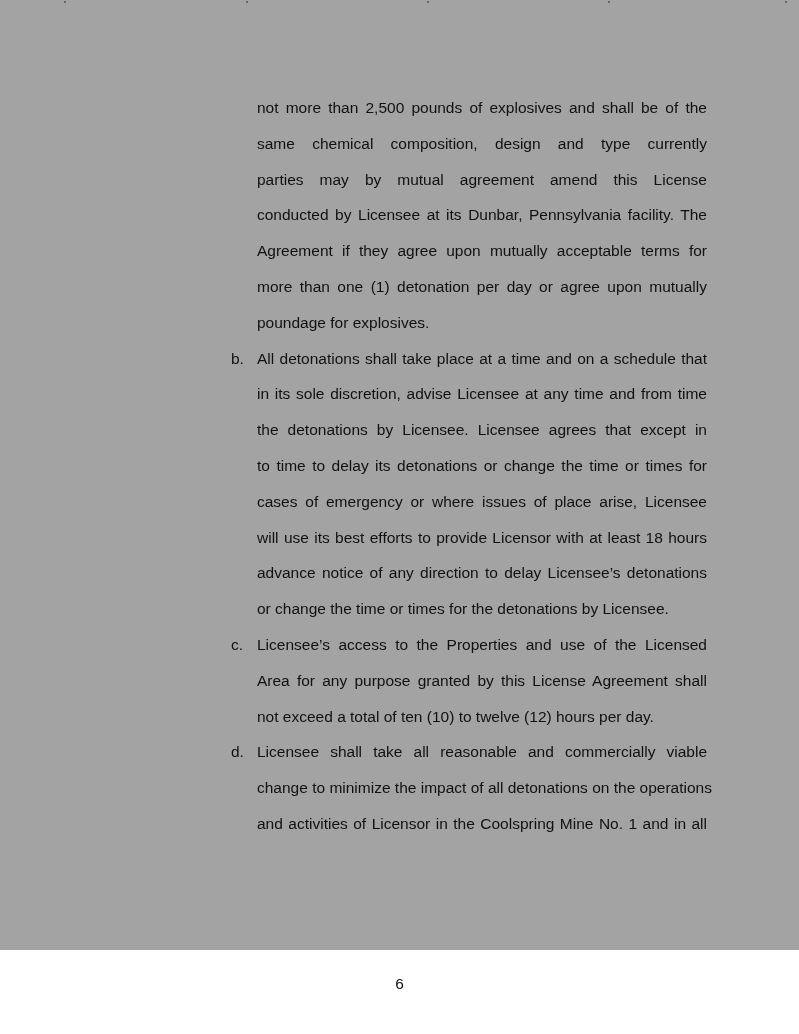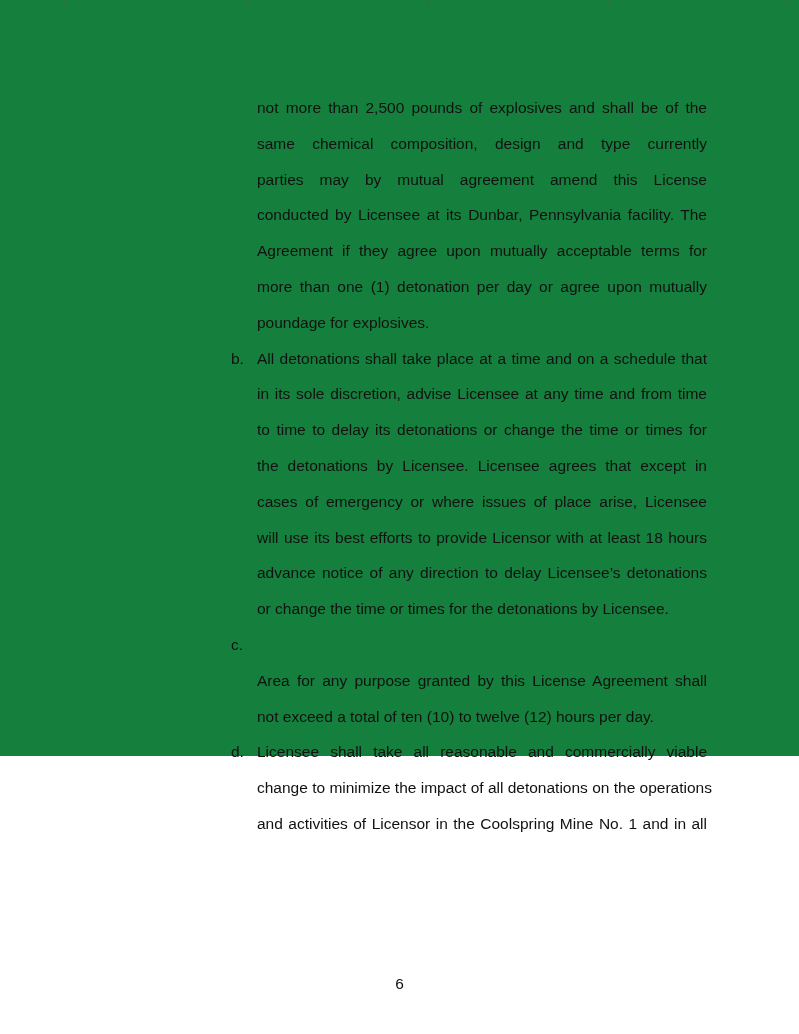--- a/index.html
+++ b/index.html
@@ -12,22 +12,22 @@
       height: 1034px;
       position: relative;
       overflow: hidden;
       font-family: "Liberation Sans", sans-serif;
       color: #111111;
     }
     .page {
       position: absolute;
       left: 0; top: 0;
       width: 799px;
-      height: 756px;
-      background: #15803d;
+      height: 950px;
+      background: #a3a3a3;
       text-decoration: underline;
     }
     .scan-marks {
       position: absolute;
       top: 0; left: 0;
       width: 799px;
       height: 4px;
     }
     .scan-dot {
       position: absolute;
@@ -92,30 +92,30 @@
       <span class="line">parties may by mutual agreement amend this License</span>
       <span class="line">conducted by Licensee at its Dunbar, Pennsylvania facility.  The</span>
       <span class="line">Agreement if they agree upon mutually acceptable terms for</span>
       <span class="line">more than one (1) detonation per day or agree upon mutually</span>
       <span class="line last">poundage for explosives.</span>
     </div>
 
     <div>
       <span class="line"><span class="marker">b.</span><span>All detonations shall take place at a time and on a schedule that</span></span>
       <span class="line">in its sole discretion, advise Licensee at any time and from time</span>
+      <span class="line">the detonations by Licensee.  Licensee agrees that except in</span>
       <span class="line">to time to delay its detonations or change the time or times for</span>
-      <span class="line">the detonations by Licensee.  Licensee agrees that except in</span>
       <span class="line">cases of emergency or where issues of place arise, Licensee</span>
       <span class="line">will use its best efforts to provide Licensor with at least 18 hours</span>
       <span class="line">advance notice of any direction to delay Licensee’s detonations</span>
       <span class="line last">or change the time or times for the detonations by Licensee.</span>
     </div>
 
     <div>
-      <span class="line"><span class="marker">c.</span></span>
+      <span class="line"><span class="marker">c.</span><span>Licensee’s access to the Properties and use of the Licensed</span></span>
       <span class="line">Area for any purpose granted by this License Agreement shall</span>
       <span class="line last">not exceed a total of ten (10) to twelve (12) hours per day.</span>
     </div>
 
     <div>
       <span class="line"><span class="marker">d.</span><span>Licensee shall take all reasonable and commercially viable</span></span>
       <span class="line">change to minimize the impact of all detonations on the operations</span>
       <span class="line">and activities of Licensor in the Coolspring Mine No. 1 and in all</span>
     </div>
 

